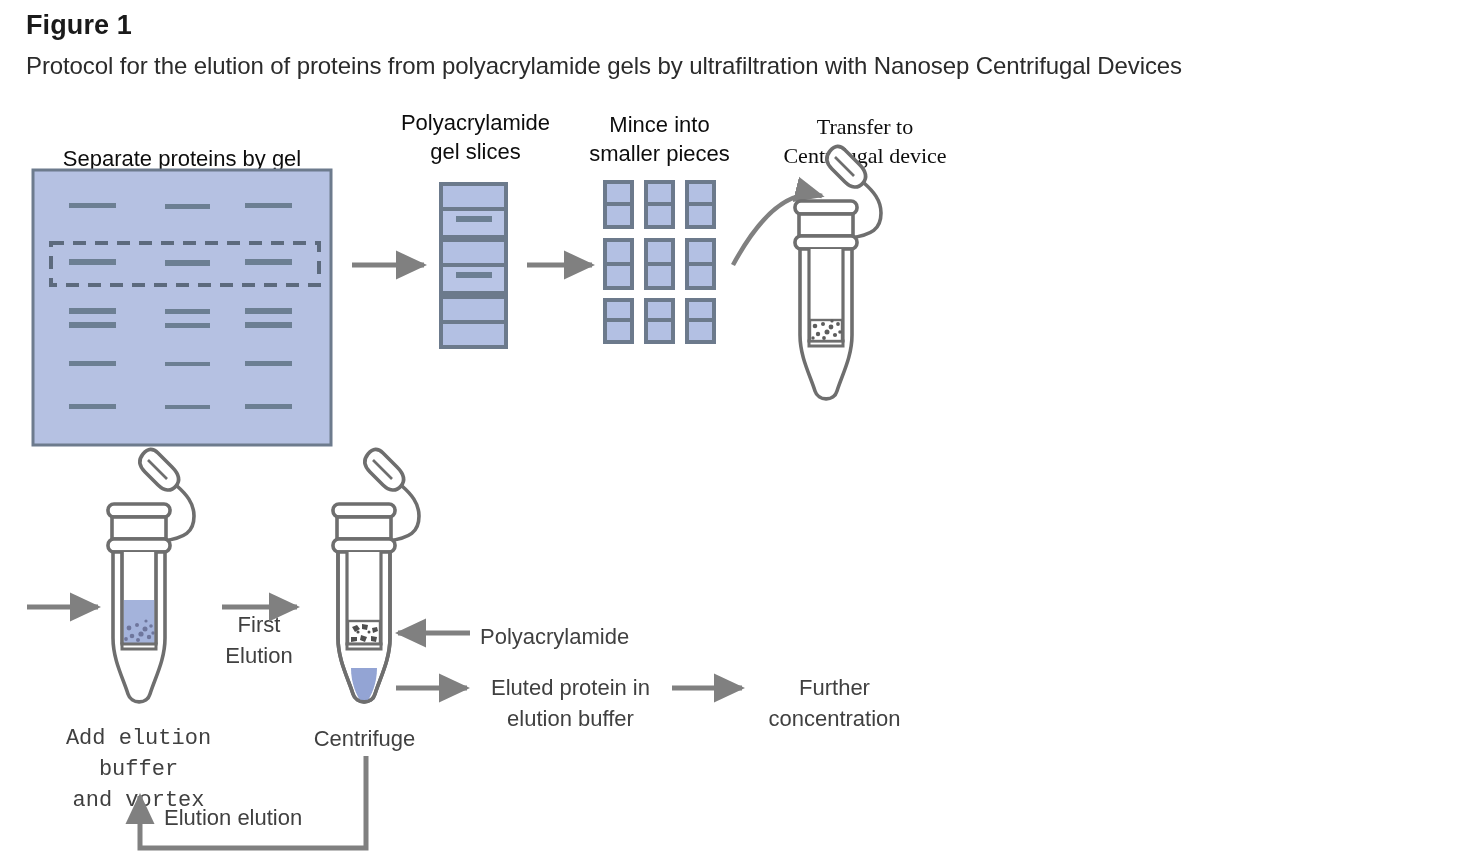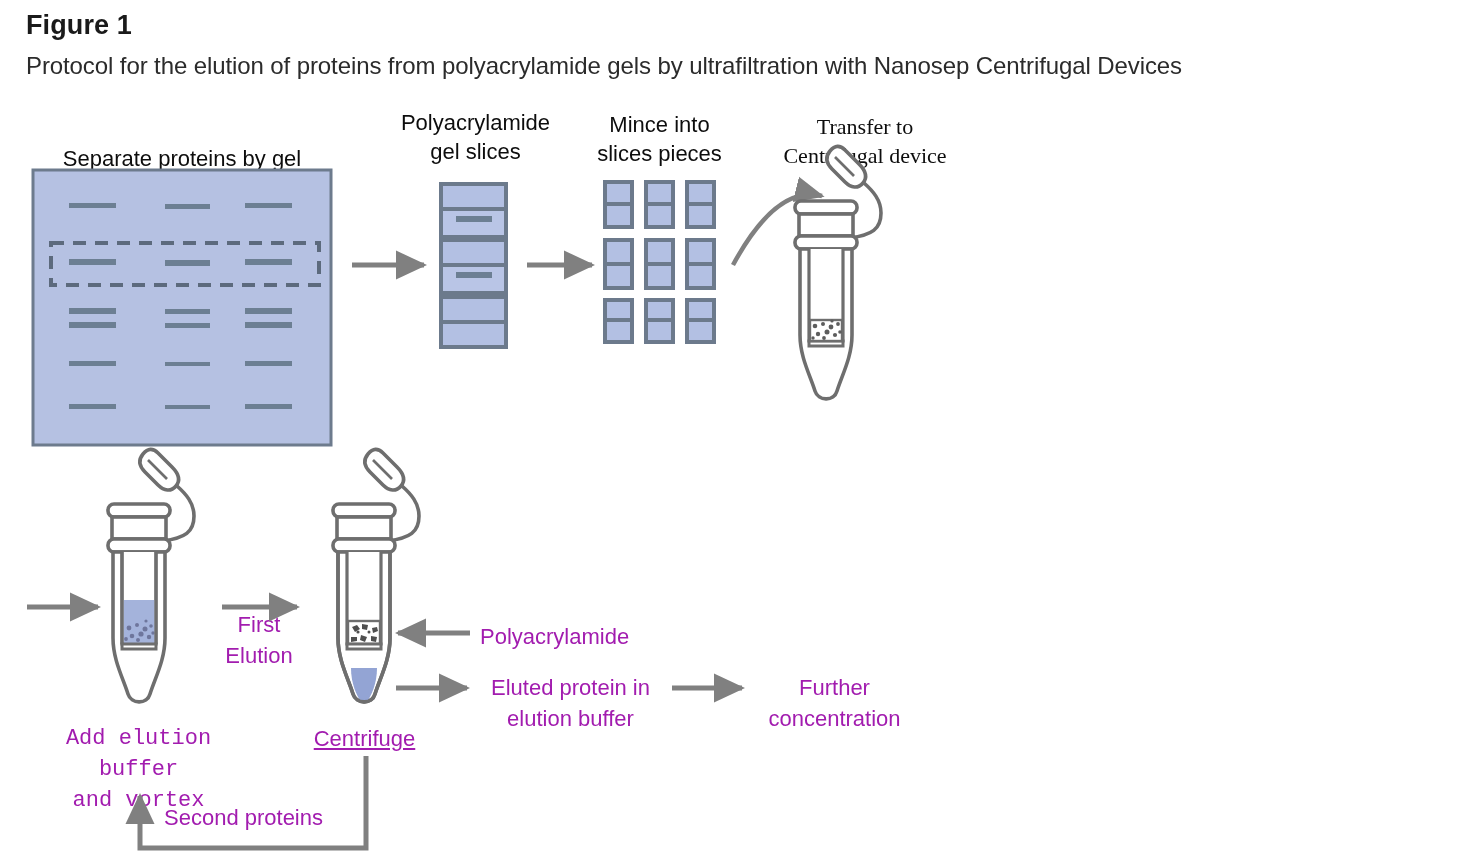--- a/index.html
+++ b/index.html
@@ -42,21 +42,21 @@
     font-size: 22px;
     line-height: 29px;
     color: #0d0d0d;
     white-space: pre-line;
   }
   .flow-label {
     position: absolute;
     text-align: center;
     font-size: 22px;
     line-height: 31px;
-    color: #a21caf;
+    color: #404040;
     white-space: pre-line;
   }
   svg.layer {
     position: absolute;
     left: 0;
     top: 0;
     width: 1479px;
     height: 865px;
     overflow: visible;
   }
@@ -67,35 +67,35 @@
 <div id="figure-root">
 
   <div class="fig-title">Figure 1</div>
   <div class="fig-subtitle">Protocol for the elution of proteins from polyacrylamide gels by ultrafiltration with Nanosep Centrifugal Devices</div>
 
   <div class="step-label" style="left:32px; top:108px; width:300px;margin-top:36px;">Separate proteins by gel
 electrophoresis</div>
   <div class="step-label" style="left:388px; top:108px; width:175px;">Polyacrylamide
 gel slices</div>
   <div class="step-label" style="left:577px; top:110px; width:165px;">Mince into
-slices pieces</div>
+smaller pieces</div>
   <div class="step-label" style="left:755px; top:112px; width:220px;font-family:Liberation Serif, serif;">Transfer to
 Centrifugal device</div>
 
   <div class="flow-label" style="left:218px; top:609px; width:82px;">First
 Elution</div>
   <div class="flow-label" style="left:480px; top:621px; width:175px; text-align:left;">Polyacrylamide</div>
   <div class="flow-label" style="left:478px; top:672px; width:185px;">Eluted protein in
 elution buffer</div>
   <div class="flow-label" style="left:752px; top:672px; width:165px;">Further
 concentration</div>
   <div class="flow-label" style="left:36px; top:723px; width:205px;font-family:Liberation Mono, monospace;">Add elution buffer
 and vortex</div>
-  <div class="flow-label" style="left:292px; top:723px; width:145px;text-decoration:underline;">Centrifuge</div>
-  <div class="flow-label" style="left:164px; top:802px; width:180px; text-align:left;">Second proteins</div>
+  <div class="flow-label" style="left:292px; top:723px; width:145px;">Centrifuge</div>
+  <div class="flow-label" style="left:164px; top:802px; width:180px; text-align:left;">Elution elution</div>
 
   <svg class="layer" viewBox="0 0 1479 865">
     <defs>
       <marker id="arrowhead" markerWidth="7" markerHeight="7" refX="5.6" refY="3.1" orient="auto" markerUnits="strokeWidth">
         <path d="M0,0.2 L6.2,3.1 L0,6.0 z" fill="#808080"></path>
       </marker>
       <marker id="arrowheadsm" markerWidth="7.5" markerHeight="7.5" refX="6" refY="3.2" orient="auto" markerUnits="strokeWidth">
         <path d="M0,0.3 L6.6,3.2 L0,6.1 z" fill="#808080"></path>
       </marker>
       <clipPath id="clip-gelpanel">

